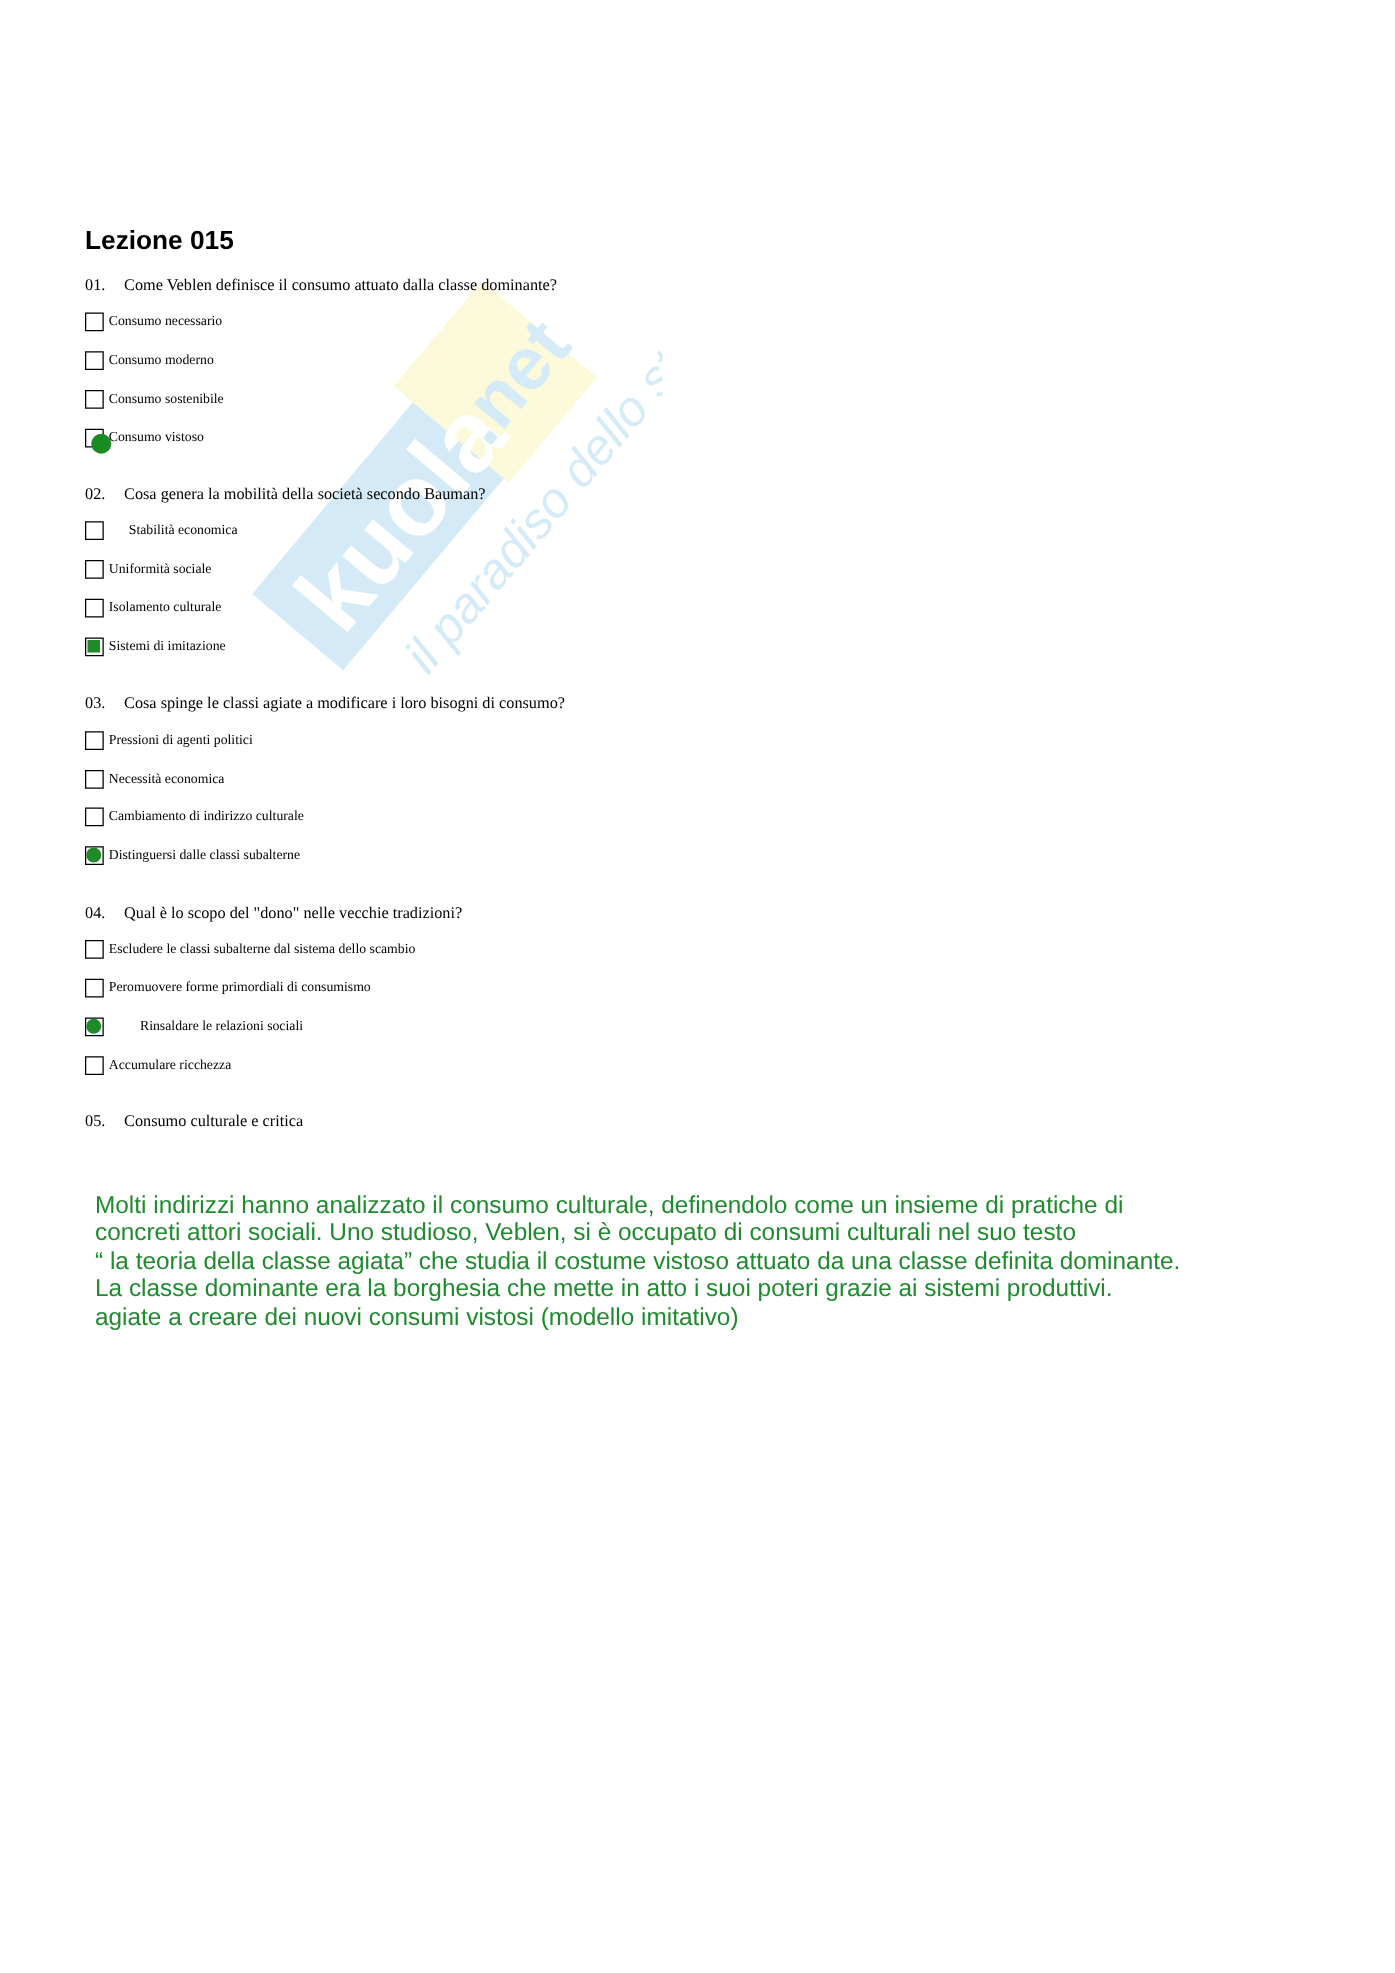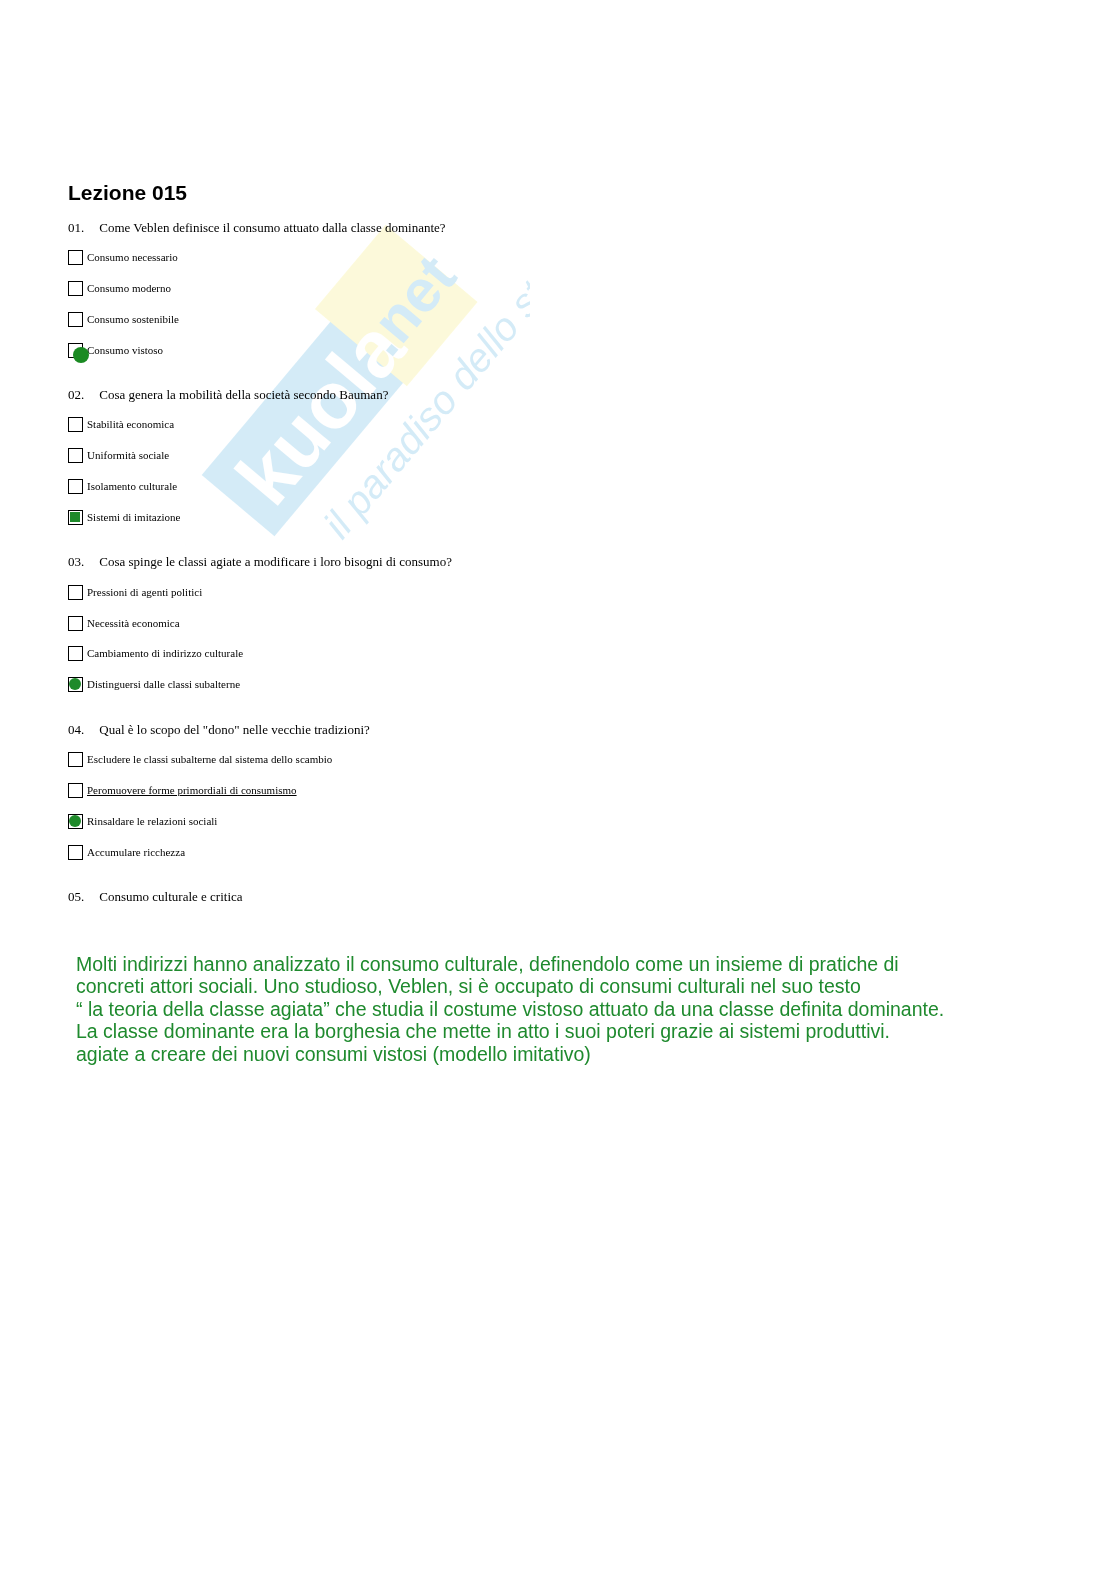--- a/index.html
+++ b/index.html
@@ -57,21 +57,21 @@
   </div>
   <div class="option" style="top:341px;">
     <span class="checkbox dot-offset"></span>
     <span>Consumo vistoso</span>
   </div>
 
   <div class="question" style="top:387px;">
     <span class="qnum">02.</span>
     <span>Cosa genera la mobilità della società secondo Bauman?</span>
   </div>
-  <div class="option" style="top:415px;">
+  <div class="option" style="top:415px;gap:16px;">
     <span class="checkbox"></span>
     <span>Stabilità economica</span>
   </div>
   <div class="option" style="top:446px;">
     <span class="checkbox"></span>
     <span>Uniformità sociale</span>
   </div>
   <div class="option" style="top:477px;">
     <span class="checkbox"></span>
     <span>Isolamento culturale</span>
@@ -103,25 +103,25 @@
   </div>
 
   <div class="question" style="top:722px;">
     <span class="qnum">04.</span>
     <span>Qual è lo scopo del "dono" nelle vecchie tradizioni?</span>
   </div>
   <div class="option" style="top:750px;">
     <span class="checkbox"></span>
     <span>Escludere le classi subalterne dal sistema dello scambio</span>
   </div>
-  <div class="option" style="top:781px;text-decoration:underline;">
+  <div class="option" style="top:781px;">
     <span class="checkbox"></span>
     <span>Peromuovere forme primordiali di consumismo</span>
   </div>
-  <div class="option" style="top:812px;">
+  <div class="option" style="top:812px;gap:25px;">
     <span class="checkbox dot-fill"></span>
     <span>Rinsaldare le relazioni sociali</span>
   </div>
   <div class="option" style="top:843px;">
     <span class="checkbox"></span>
     <span>Accumulare ricchezza</span>
   </div>
 
   <div class="question" style="top:889px;">
     <span class="qnum">05.</span>

